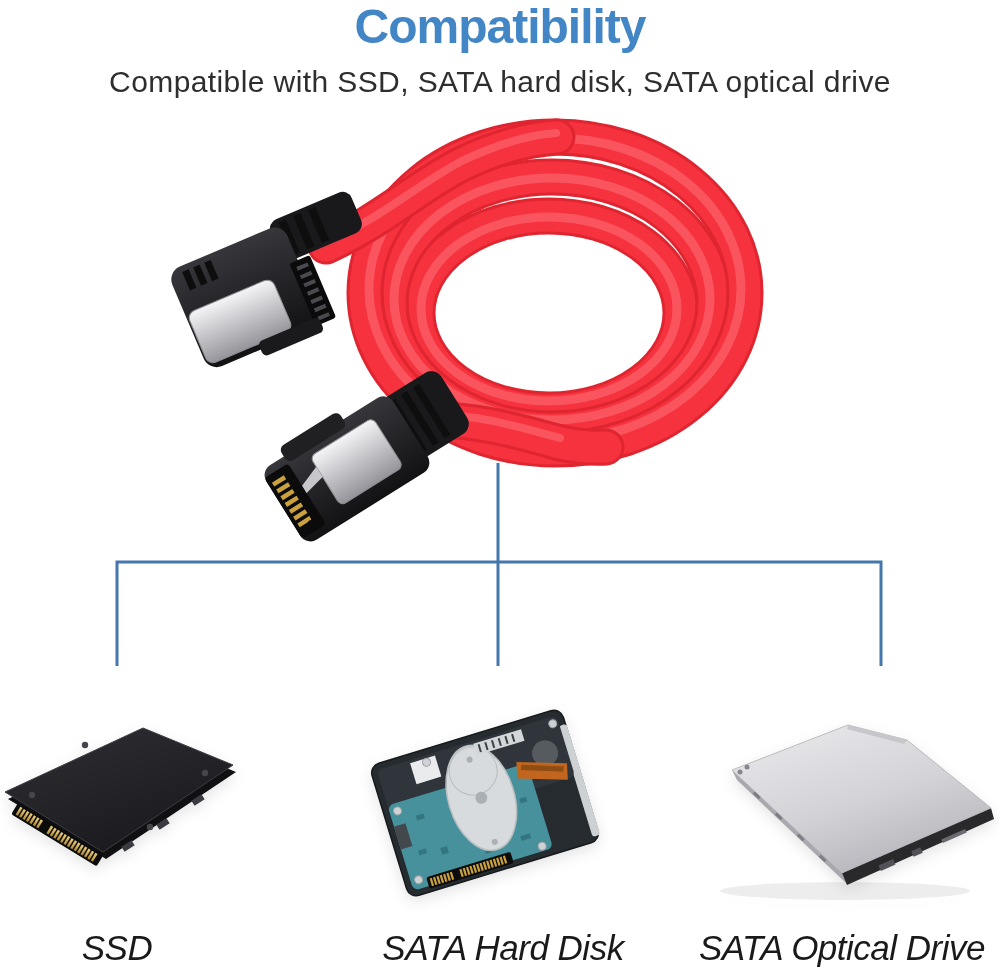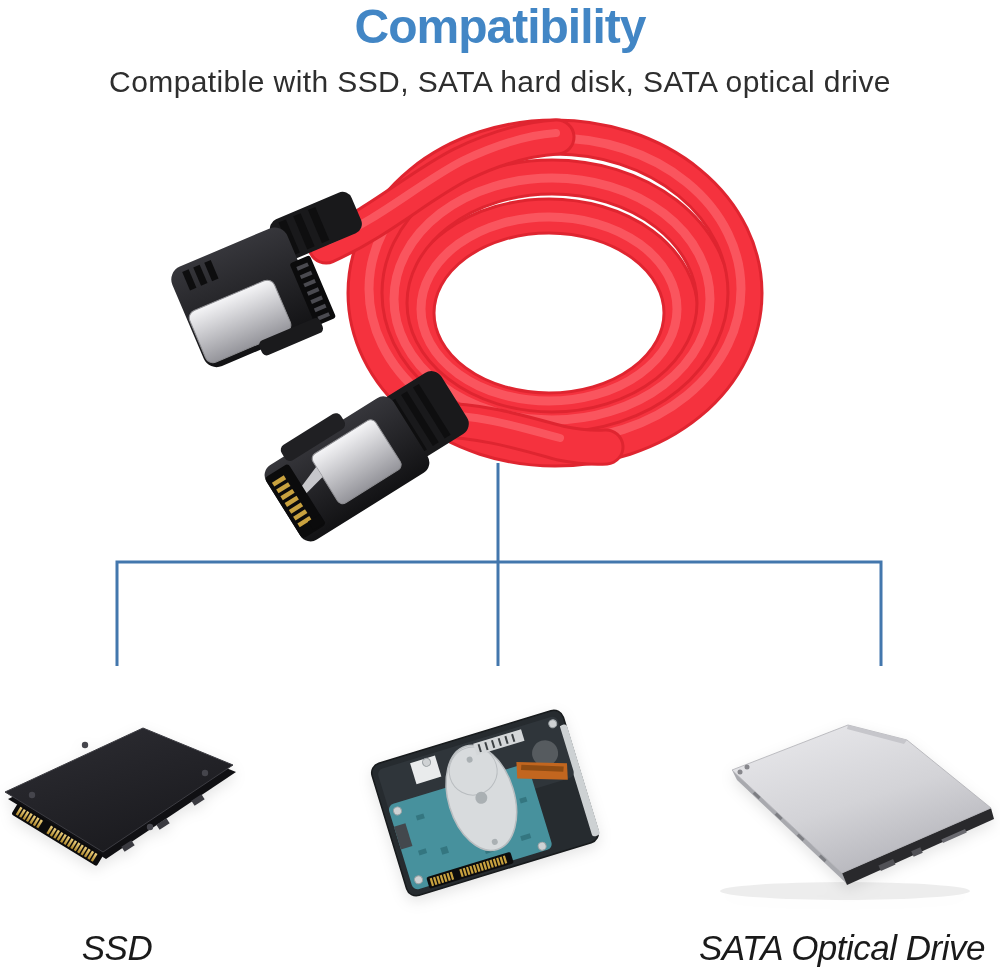--- a/index.html
+++ b/index.html
@@ -297,15 +297,16 @@
         <rect x="184" y="152" width="16" height="6" transform="rotate(-24 192 155)"></rect>
         <rect x="217" y="139" width="10" height="6" transform="rotate(-24 222 142)"></rect>
         <rect x="246" y="124" width="26" height="4" transform="rotate(-24 259 126)" fill="#6A6A70"></rect>
       </g>
       <circle cx="45" cy="62" r="2.5" fill="#87878C"></circle>
       <circle cx="52" cy="57" r="2.5" fill="#87878C"></circle>
     </g>
   </svg>
 
   <p class="plabel l1">SSD</p>
+  <p class="plabel l2">SATA Hard Disk</p>
   <p class="plabel l3">SATA Optical Drive</p>
 
 </div>
 
 </body></html>

